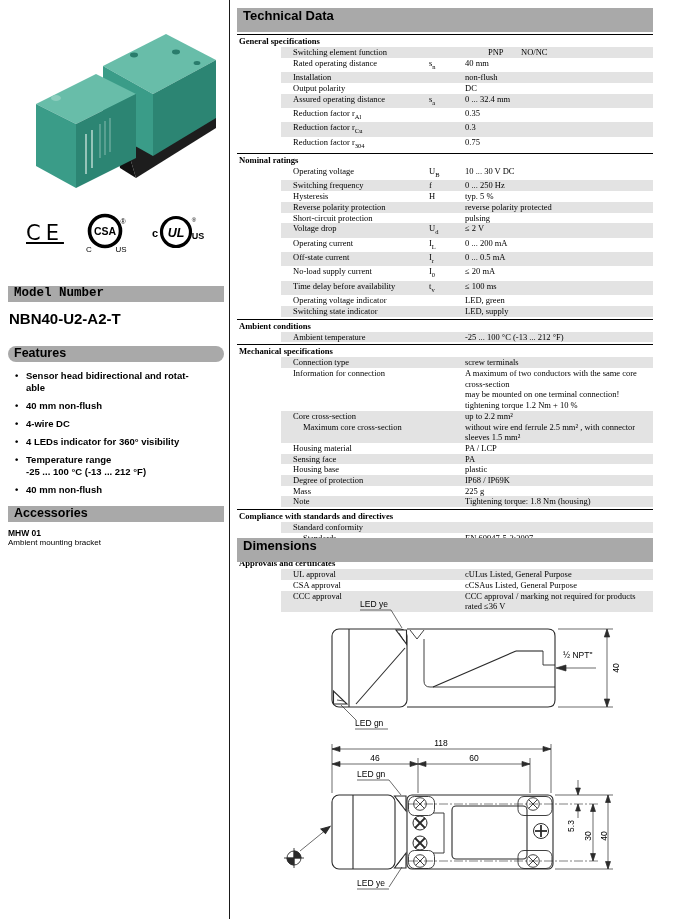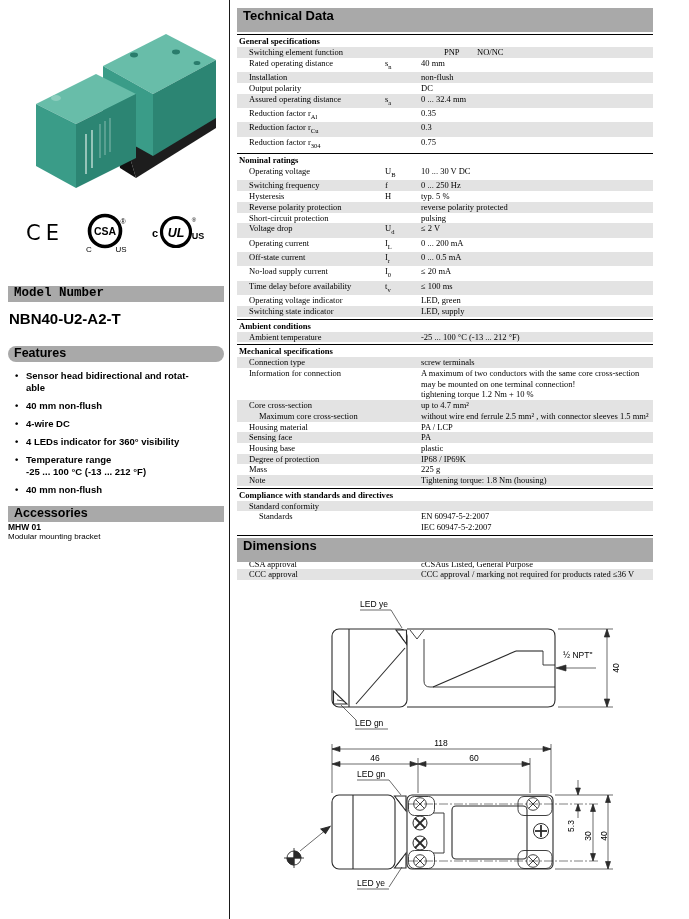--- a/index.html
+++ b/index.html
@@ -9,43 +9,43 @@
   *{margin:0;padding:0;box-sizing:border-box;}
   body{background:#fff;}
   .page{position:relative;width:689px;height:919px;background:#fff;overflow:hidden;
         font-family:"Liberation Sans", sans-serif;color:var(--ink);}
   .separator{position:absolute;left:229px;top:0;width:1px;height:919px;background:#1a1a1a;}
 
   
   .left-col{position:absolute;left:8px;top:8px;width:216px;}
   .photo-wrap{width:216px;height:196px;}
   .cert-row{display:flex;align-items:center;justify-content:space-between;
-            padding:0 18px 0 18px;height:42px;margin-top:8px;}
+            padding:0 18px 0 18px;height:42px;margin-top:8px;text-decoration:underline;}
   .ce-text{font-size:21px;letter-spacing:5px;font-weight:400;font-family:"DejaVu Sans",sans-serif;}
   .side-bar{background:var(--bar-gray);height:16px;line-height:15px;font-size:12.5px;
             font-weight:bold;padding-left:6px;margin-top:0;}
   .model-value{font-size:15px;font-weight:bold;margin:8px 0 0 1px;}
   .features-list{list-style:none;margin-top:8px;}
   .features-list li{display:flex;font-size:9.5px;font-weight:bold;line-height:12px;margin-bottom:6px;}
   .features-list .dot{width:18px;flex:0 0 18px;padding-left:7px;}
-  .acc-item{}
+  .acc-item{margin-top:6px;}
   .acc-code{font-size:8.5px;font-weight:bold;line-height:10px;}
   .acc-desc{font-size:8px;line-height:10px;}
   .gap-model{margin-top:32px;font-family:Liberation Mono, monospace;}
   .gap-feat{margin-top:19px;border-radius:8px;}
   .gap-acc{margin-top:10px;}
 
   
   .right-col{position:absolute;left:237px;top:8px;width:416px;}
   .main-bar{background:var(--bar-gray);height:24px;line-height:16px;font-size:13px;
             font-weight:bold;padding-left:6px;}
   .tech-table{margin-top:2px;font-family:Liberation Serif, serif;}
   .t-section{border-top:1px solid #000;font-weight:bold;font-size:8.6px;line-height:10px;
              padding:1px 0 1px 2px;margin-top:2px;}
-  .t-row{display:flex;font-size:8.5px;line-height:10.7px;}
+  .t-row{display:flex;font-size:8.5px;line-height:10.7px;margin-left:44px;}
   .t-row.shaded{background:var(--row-shade);}
   .t-label{flex:0 0 148px;padding-left:12px;}
   .t-row.indent .t-label{padding-left:22px;}
   .t-sym{flex:0 0 36px;}
   .t-val{flex:1;}
   .t-val .v1{display:inline-block;min-width:56px;padding-left:23px;}
   sub{font-size:6.5px;}
   .dims-bar{position:absolute;left:237px;top:538px;width:416px;}
   .drawings{position:absolute;left:237px;top:556px;width:416px;height:360px;}
 
@@ -140,21 +140,21 @@
         <li>
           <span class="dot">•</span>
           <span>40 mm non-flush</span>
         </li>
       </ul>
 
     <div class="side-bar gap-acc">Accessories</div>
     <div id="acc-list">
         <div class="acc-item">
           <div class="acc-code">MHW 01</div>
-          <div class="acc-desc">Modular mounting bracket</div>
+          <div class="acc-desc">Ambient mounting bracket</div>
         </div>
       </div>
   </div>
 
   <div class="separator"></div>
 
   <div class="right-col">
     <div class="main-bar">Technical Data</div>
     <div class="tech-table" id="tech-table">
         <div class="t-section">General specifications</div>
@@ -276,21 +276,21 @@
           <span class="t-sym"></span>
           <span class="t-val">
             <div>A maximum of two conductors with the same core cross-section</div>
             <div>may be mounted on one terminal connection!</div>
             <div>tightening torque 1.2 Nm + 10 %</div>
           </span>
         </div>
         <div class="t-row shaded">
           <span class="t-label">Core cross-section</span>
           <span class="t-sym"></span>
-          <span class="t-val">up to 4.7 mm²</span>
+          <span class="t-val">up to 2.2 mm²</span>
         </div>
         <div class="t-row shaded indent">
           <span class="t-label">Maximum core cross-section</span>
           <span class="t-sym"></span>
           <span class="t-val">without wire end ferrule 2.5 mm² , with connector sleeves 1.5 mm²</span>
         </div>
         <div class="t-row">
           <span class="t-label">Housing material</span>
           <span class="t-sym"></span>
           <span class="t-val">PA / LCP</span>

